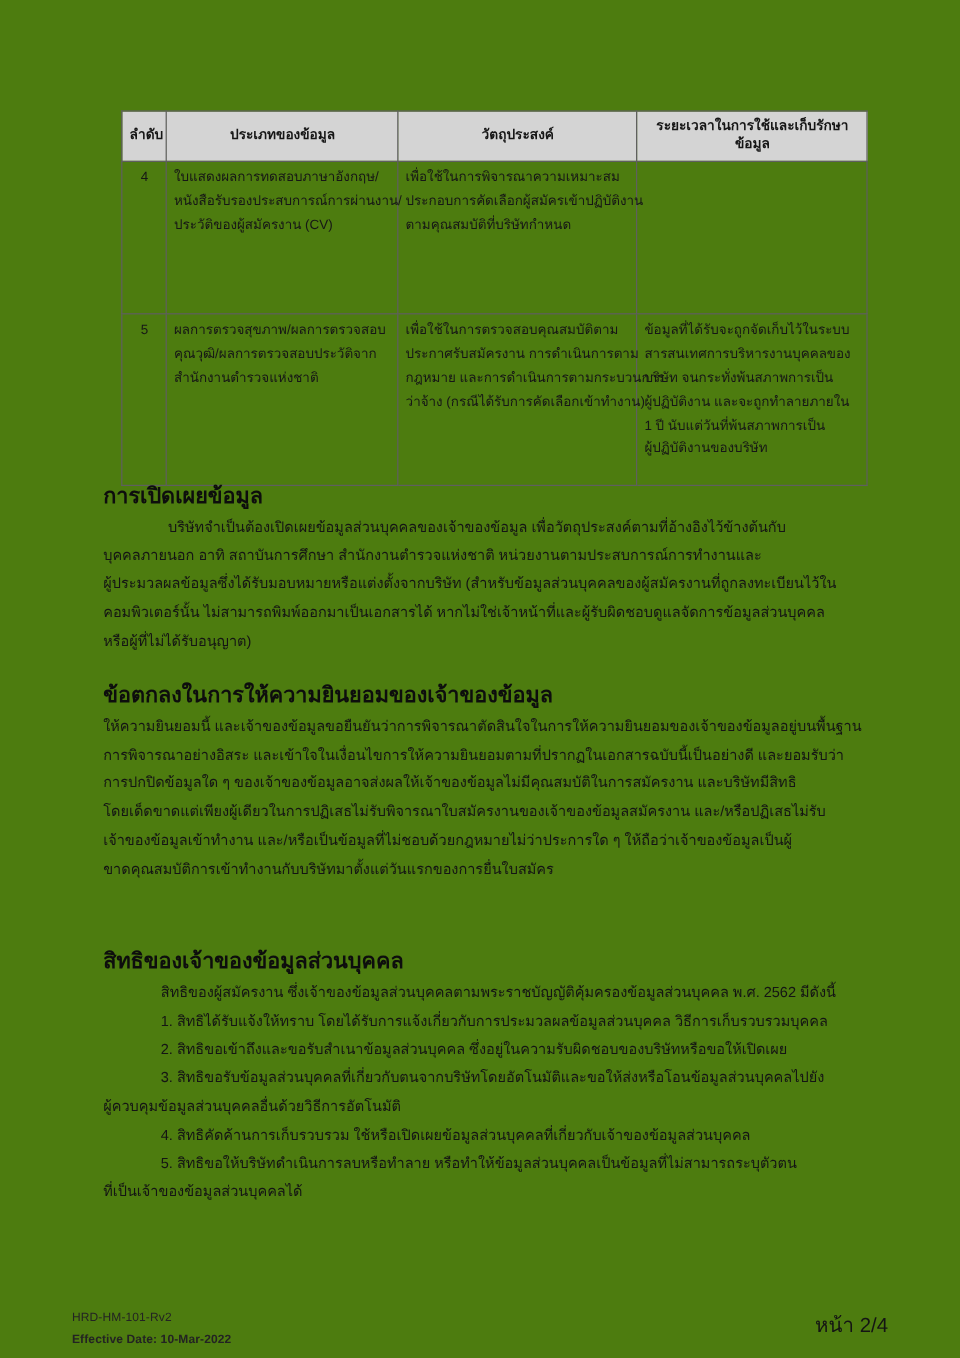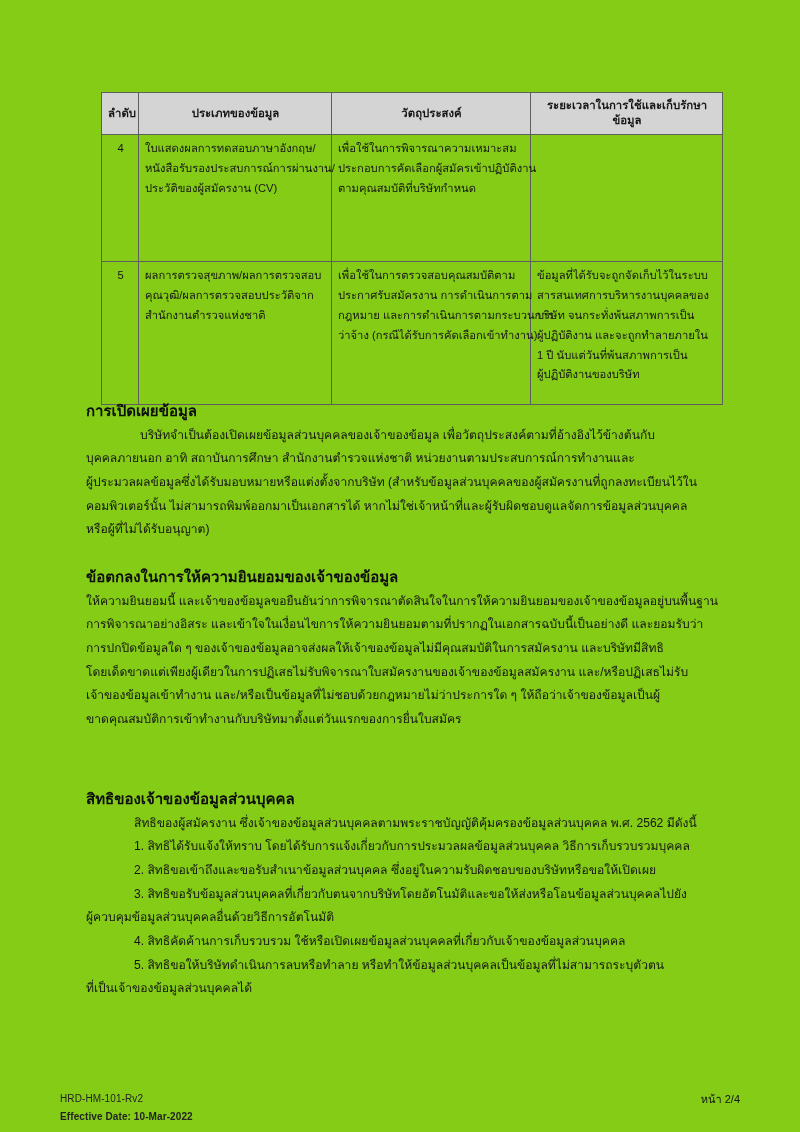--- a/index.html
+++ b/index.html
@@ -8,21 +8,21 @@
     background: #ffffff;
   }
   body {
     font-family: "Liberation Sans", "DejaVu Sans", sans-serif;
     color: #111111;
   }
   #page {
     position: relative;
     width: 800px;
     height: 1132px;
-    background: #84cc16;
+    background: #4d7c0f;
     overflow: hidden;
     box-sizing: border-box;
   }
 
   
   .table-wrap {
     position: absolute;
     left: 101px;
     top: 92px;
     width: 621px;
@@ -68,21 +68,21 @@
   .row-5 td { height: 134px; }
 
   
   .section {
     position: absolute;
     left: 86px;
     width: 634px;
   }
   .sec-head {
     font-weight: bold;
-    font-size: 15px;
+    font-size: 18px;
     line-height: 1.5;
     margin: 0 0 1px 0;
     color: #0d0d0d;
   }
   .para { margin: 0; }
   .para .ln {
     display: block;
     font-size: 12.1px;
     line-height: 1.96;
     color: #141414;
@@ -109,21 +109,21 @@
     font-size: 10px;
     line-height: 1.75;
     color: #232323;
     letter-spacing: 0.1px;
   }
   .footer-left .fl.bold { font-weight: bold; }
   .footer-right {
     position: absolute;
     right: 0;
     top: 0;
-    font-size: 11px;
+    font-size: 17px;
     color: #141414;
   }
 </style>
 </head>
 <body>
 
 <div id="page">
 
   <div class="table-wrap">
     <table class="data-table">

